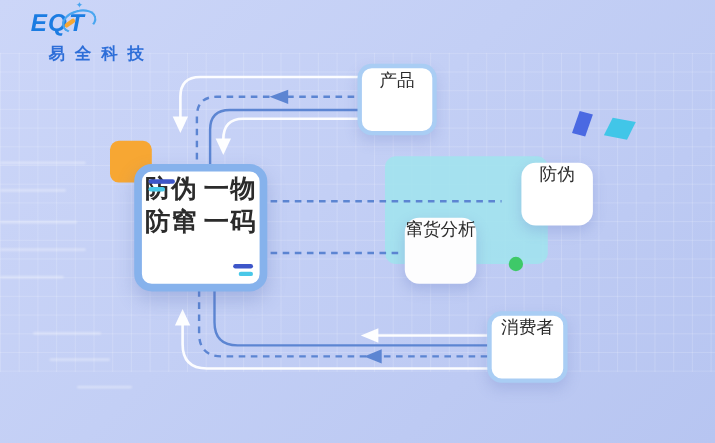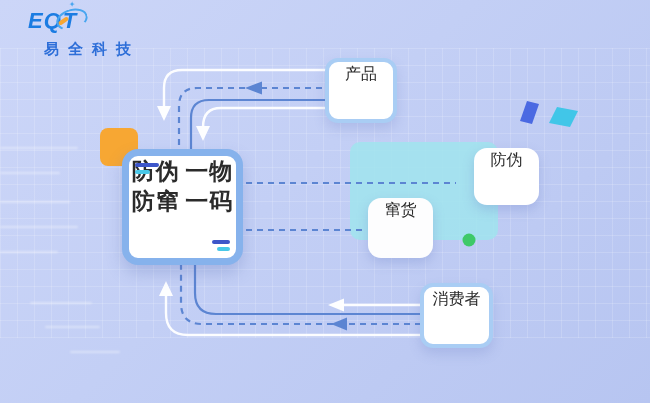--- a/index.html
+++ b/index.html
@@ -50,21 +50,21 @@
   .bar-tl-2{left:6px;top:14px;width:15px;height:4px;background:#49c8e8;}
   .bar-br-1{right:6px;bottom:14px;width:18px;height:4px;background:#3d56c9;}
   .bar-br-2{right:6px;bottom:7px;width:13px;height:4px;background:#49c8e8;}
 
   .small-node{font-size:16px;font-weight:500;line-height:1.45;border-radius:13px;}
   .bordered{border:4px solid #a9cdf4;box-shadow:0 6px 12px rgba(100,120,190,.22);}
   .plain{box-shadow:0 5px 12px rgba(110,130,200,.30);}
   .n-product{left:325px;top:58px;width:64px;height:57px;}
   .n-trace{left:458px;top:148px;width:65px;height:57px;margin-left:16px;}
   .n-diversion{left:368px;top:198px;width:65px;height:60px;background:#fdfdfe;border-radius:13px;}
-  .n-consumer{left:420px;top:283px;width:65px;height:57px;}
+  .n-consumer{left:443px;top:283px;width:65px;height:57px;}
 </style>
 </head>
 <body>
 
 <div class="stage">
 
   <div class="grid"></div>
 
   <div class="streak" style="left:0;top:147px;width:78px"></div>
   <div class="streak" style="left:0;top:172px;width:60px"></div>
@@ -133,19 +133,20 @@
   <div class="node small-node bordered n-product">
     <span class="ln">产品</span>
   </div>
 
   <div class="node small-node plain n-trace">
     <span class="ln">防伪</span>
   </div>
 
   <div class="node small-node plain n-diversion">
     <span class="ln">窜货</span>
+    <span class="ln">分析</span>
   </div>
 
   <div class="node small-node bordered n-consumer">
     <span class="ln">消费者</span>
   </div>
 
 </div>
 
 </body></html>

